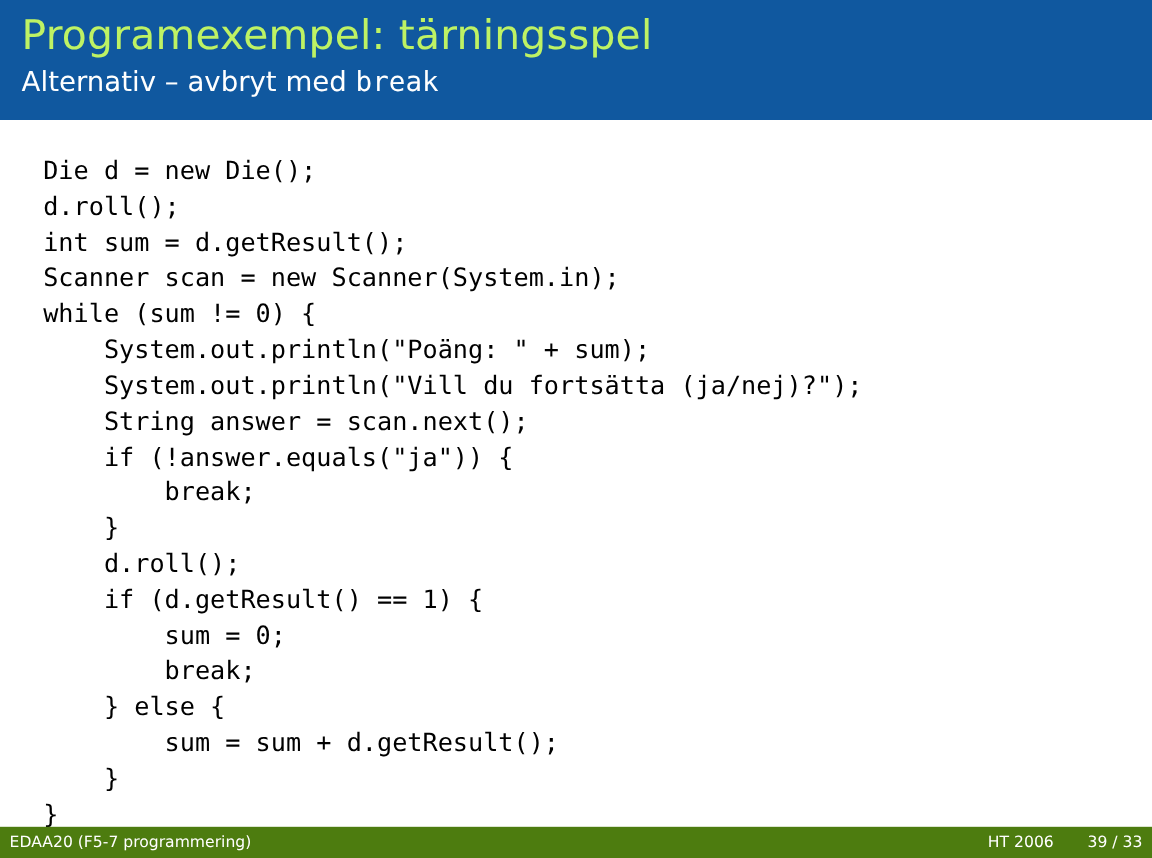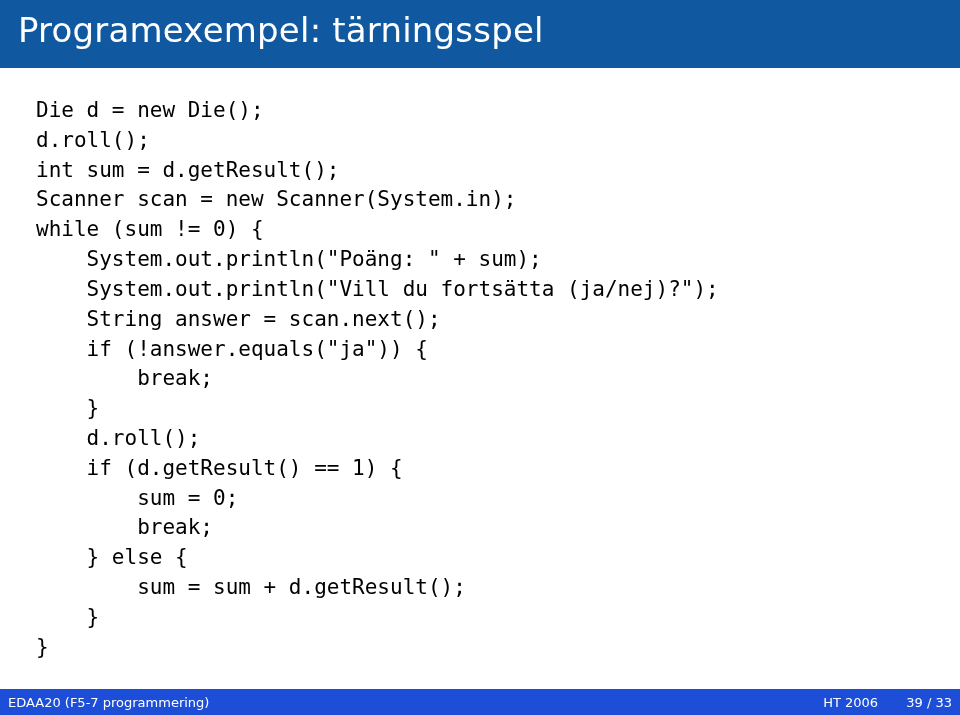--- a/index.html
+++ b/index.html
@@ -1,53 +1,56 @@
 <!DOCTYPE html>
 <html><head>
 <meta charset="utf-8">
 <style>
   * { margin: 0; padding: 0; box-sizing: border-box; }
   html, body { width: 960px; height: 715px; overflow: hidden; font-family: "DejaVu Sans", "Helvetica Neue", Arial, sans-serif; }
   .slide { width: 960px; height: 715px; background: #ffffff; position: relative; }
   .header { background: #10589f; padding: 10px 18px 18px 18px; }
-  .title { color: #ffffff; font-size: 34px; font-weight: 400; letter-spacing: 0.2px; }
+  .title { color: #bef264; font-size: 34px; font-weight: 400; letter-spacing: 0.2px; }
   .subtitle { color: #ffffff; font-size: 23px; font-weight: 400; margin-top: 6px; }
   .subtitle .mono { font-family: "DejaVu Sans Mono", "Courier New", monospace; }
   .body { padding: 28px 16px 0 36px; }
   pre.code {
     font-family: "DejaVu Sans Mono", "Courier New", monospace;
     font-size: 21px;
     line-height: 1.42;
     white-space: pre;
     color: #000000;
     font-weight: 500;
   }
   .footer {
     position: absolute;
     bottom: 0; left: 0; right: 0;
     height: 26px;
-    background: #1d4ed8;
+    background: #4d7c0f;
     color: #ffffff;
     font-size: 13px;
     display: flex;
     align-items: center;
     padding: 0 8px;
   }
   .footer .left { flex: 0 0 auto; }
   .footer .spacer { flex: 1 1 auto; }
   .footer .right { flex: 0 0 auto; }
   .footer .page { margin-left: 24px; }
 </style>
 </head>
 <body>
 
 <div class="slide">
 
   <div class="header">
     <div class="title">Programexempel: tärningsspel</div>
+    <div class="subtitle">
+      <span>Alternativ – avbryt med </span><span class="mono">break</span>
+    </div>
   </div>
 
   <div class="body">
     <pre class="code">Die d = new Die();
 d.roll();
 int sum = d.getResult();
 Scanner scan = new Scanner(System.in);
 while (sum != 0) {
     System.out.println("Poäng: " + sum);
     System.out.println("Vill du fortsätta (ja/nej)?");

